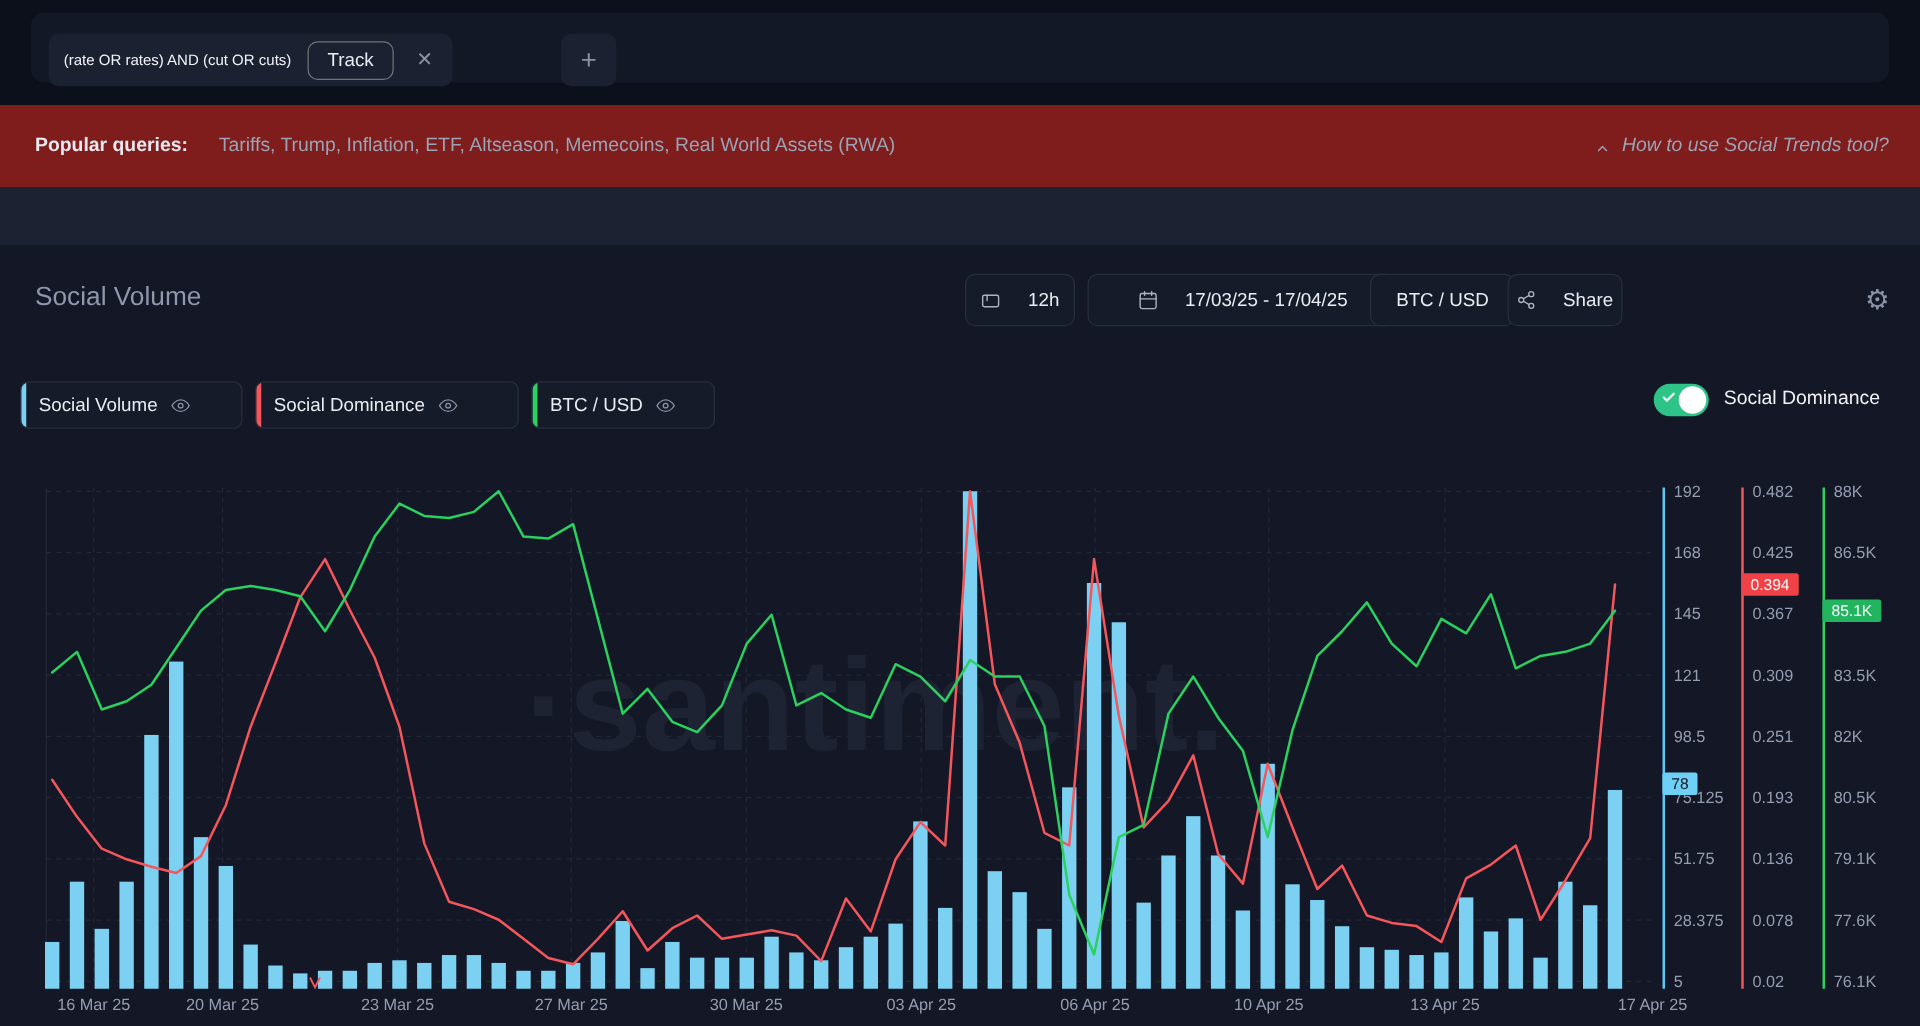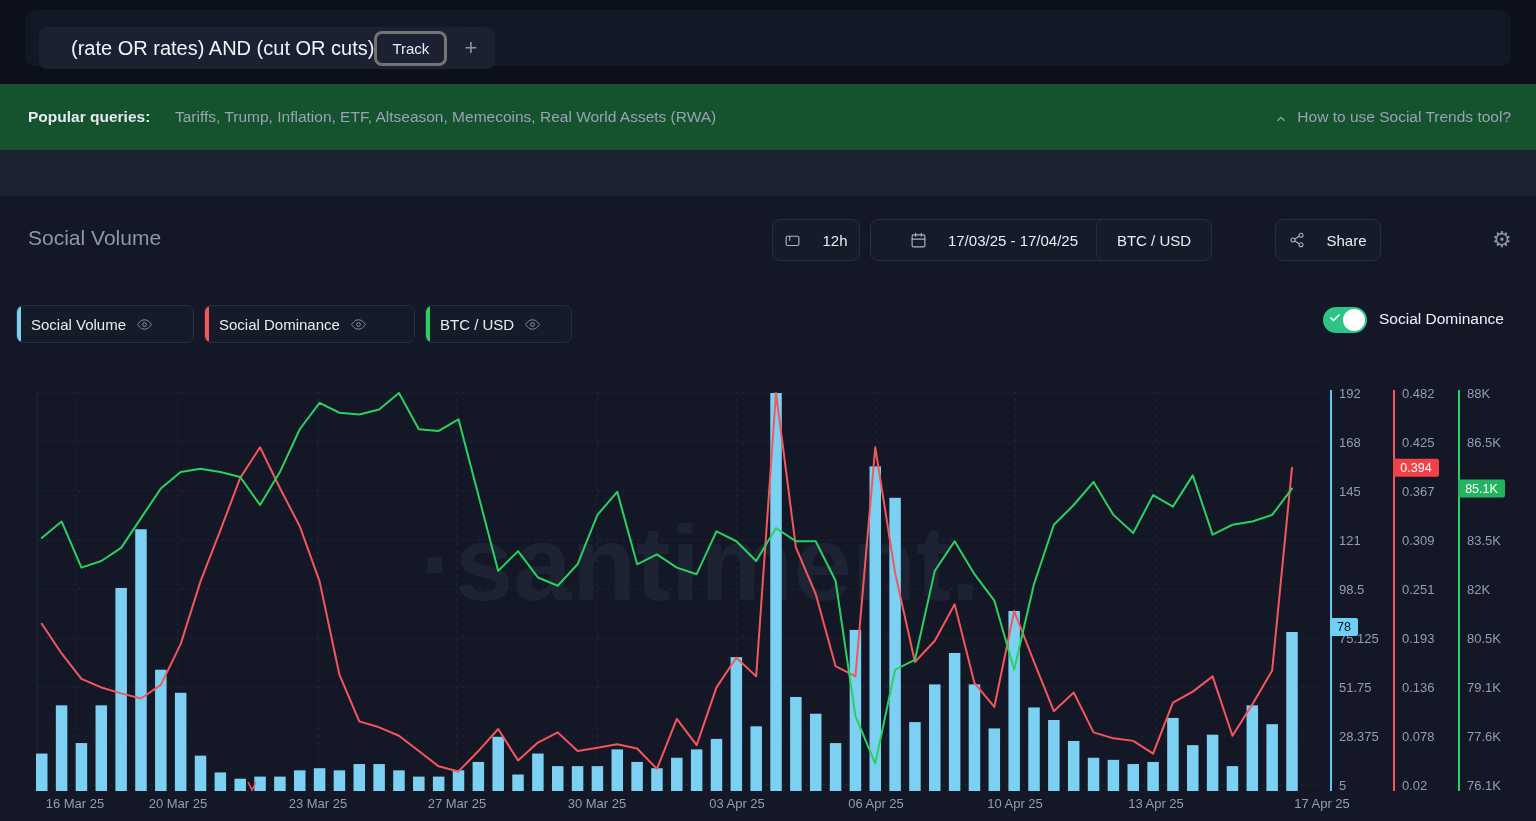--- a/index.html
+++ b/index.html
@@ -1,29 +1,29 @@
 <!DOCTYPE html>
 <html><head>
 <meta charset="utf-8">
 <style>
   html,body{margin:0;padding:0;background:#0c101a;font-family:"Liberation Sans",sans-serif;}
   #app{position:relative;width:1536px;height:821px;overflow:hidden;background:#0c101a;color:#eef1f6;}
   .abs{position:absolute;}
   
   .qwrap{left:25px;top:10px;width:1486px;height:56px;background:#131827;border-radius:10px;}
   .qchip{left:39px;top:17px;height:42px;display:flex;align-items:center;background:#1b2131;border-radius:8px;padding:0 12px 0 12px;}
-  .qtext{font-size:20px;color:#f2f4f8;white-space:nowrap;margin-left:20px;}
-  .trackbtn{margin-left:0;padding:6px 15px;border:3px solid #737373;border-radius:8px;font-size:15px;color:#e9ecf2;background:transparent;cursor:pointer;}
+  .qtext{font-size:12px;color:#f2f4f8;white-space:nowrap;}
+  .trackbtn{margin-left:13px;padding:6px 15px;border:1px solid #737373;border-radius:8px;font-size:15px;color:#e9ecf2;background:transparent;cursor:pointer;}
   .xbtn{margin-left:14px;color:#8a91a3;font-size:16px;cursor:pointer;padding:2px 4px;}
   .plusbox{left:449px;top:17px;width:44px;height:42px;background:#1b2131;border-radius:8px;display:flex;align-items:center;justify-content:center;color:#8a91a3;font-size:22px;cursor:pointer;}
   
-  .poprow{left:0;top:84px;width:1536px;height:66px;background:#14532d;}
+  .poprow{left:0;top:84px;width:1536px;height:66px;background:#7f1d1d;}
   .poplabel{left:28px;top:24px;font-size:15.5px;font-weight:700;color:#e6e9ef;}
   .poplist{left:163px;top:24px;font-size:15.5px;color:#9aa2b4;cursor:pointer;margin-left:12px;}
-  .helpwrap{right:25px;top:24px;display:flex;align-items:flex-end;gap:9px;color:#9aa2b4;font-size:15.5px;cursor:pointer;position:absolute;}
+  .helpwrap{right:25px;top:24px;display:flex;align-items:flex-end;gap:9px;color:#9aa2b4;font-size:15.5px;cursor:pointer;position:absolute;font-style:italic;}
   .strip{left:0;top:150px;width:1536px;height:46px;background:#1d2232;}
   .panel{left:0;top:196px;width:1536px;height:625px;background:#131726;}
   .ptitle{left:28px;top:226px;font-size:21px;color:#8e97ac;}
   
   .tbtn{top:219px;height:42px;background:#161b2a;border:1px solid #272e40;border-radius:8px;display:flex;align-items:center;justify-content:center;gap:21px;font-size:15px;color:#e9ecf1;cursor:pointer;box-sizing:border-box;}
   .tbtn svg{stroke:#aab3c4;fill:none;stroke-width:1.6;stroke-linecap:round;stroke-linejoin:round;}
   .gear{left:1492px;top:227px;font-size:22px;color:#8a92a6;cursor:pointer;}
   
   .chip{top:305px;height:38px;background:#161b2a;border:1px solid #272e40;border-radius:7px;display:flex;align-items:center;gap:10px;box-sizing:border-box;cursor:pointer;overflow:hidden;}
   .chipbar{width:4px;height:38px;border-radius:3px;flex:0 0 4px;}
@@ -81,21 +81,21 @@
         <rect x="3" y="4" width="18" height="17" rx="2"></rect>
         <line x1="16" y1="2" x2="16" y2="6"></line>
         <line x1="8" y1="2" x2="8" y2="6"></line>
         <line x1="3" y1="10" x2="21" y2="10"></line>
       </svg>
     <span>17/03/25 - 17/04/25</span>
   </div>
   <div class="abs tbtn" style="left:1096px;width:116px;">
     <span>BTC / USD</span>
   </div>
-  <div class="abs tbtn" style="left:1275px;width:106px;">
+  <div class="abs tbtn" style="left:1206px;width:92px;">
     <svg width="16" height="16" viewBox="0 0 24 24">
         <circle cx="18" cy="5" r="3"></circle>
         <circle cx="6" cy="12" r="3"></circle>
         <circle cx="18" cy="19" r="3"></circle>
         <line x1="8.6" y1="13.5" x2="15.4" y2="17.5"></line>
         <line x1="15.4" y1="6.5" x2="8.6" y2="10.5"></line>
       </svg>
     <span>Share</span>
   </div>
   <div class="abs gear">⚙</div>

